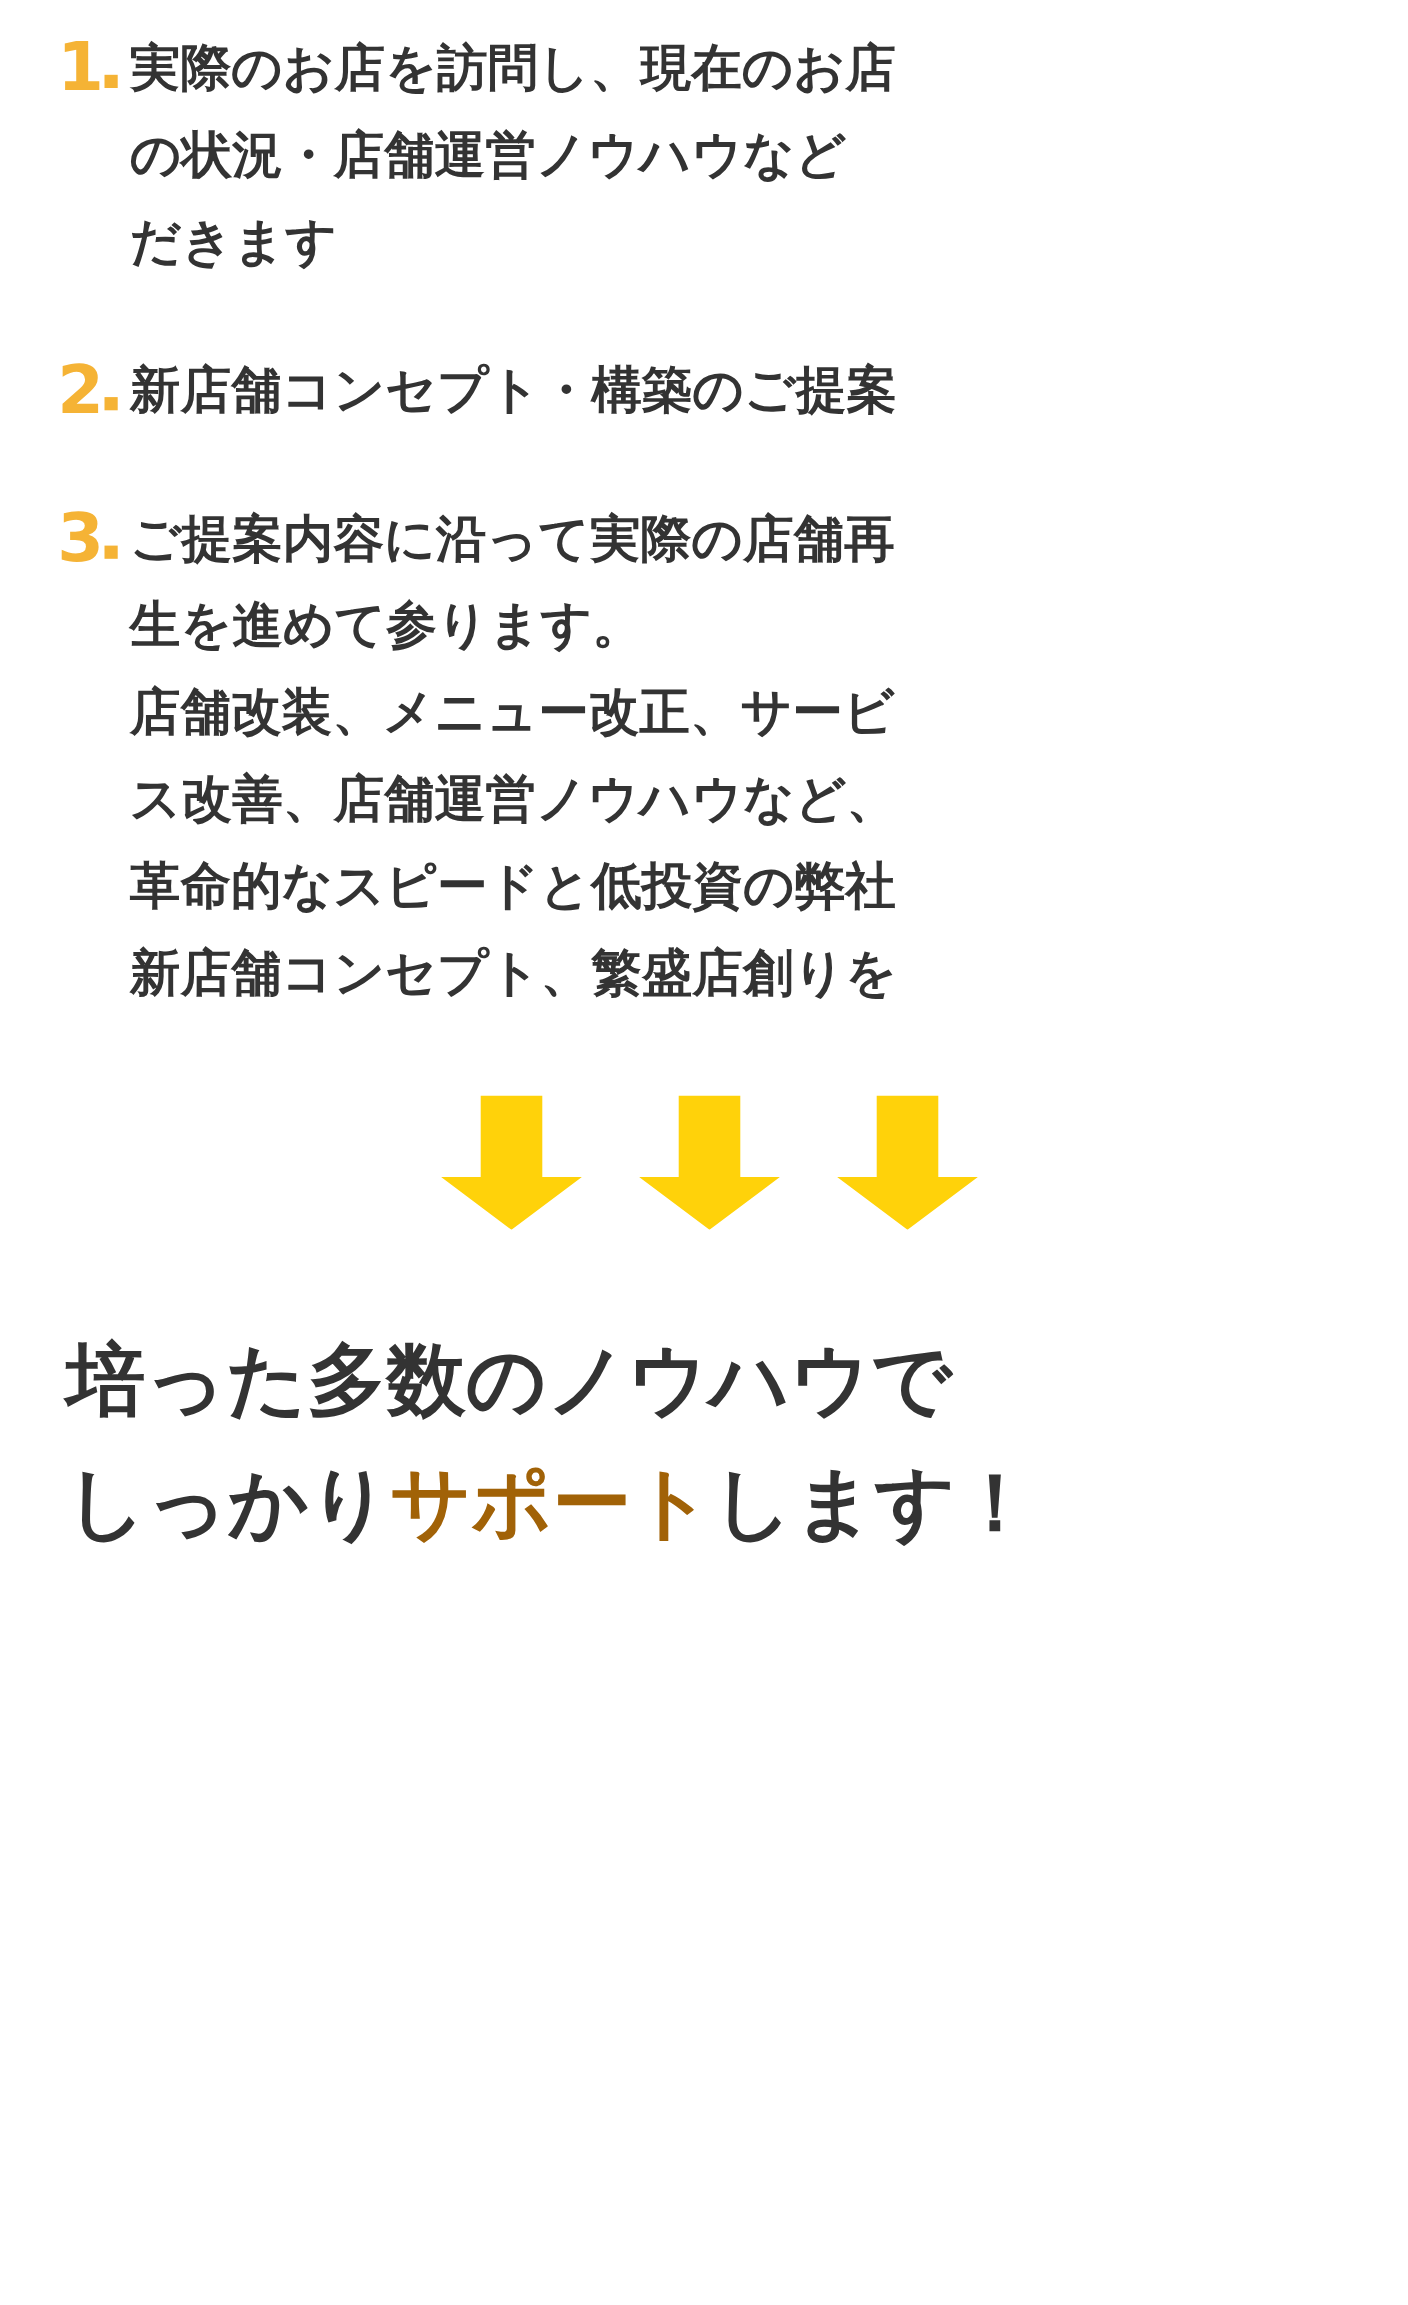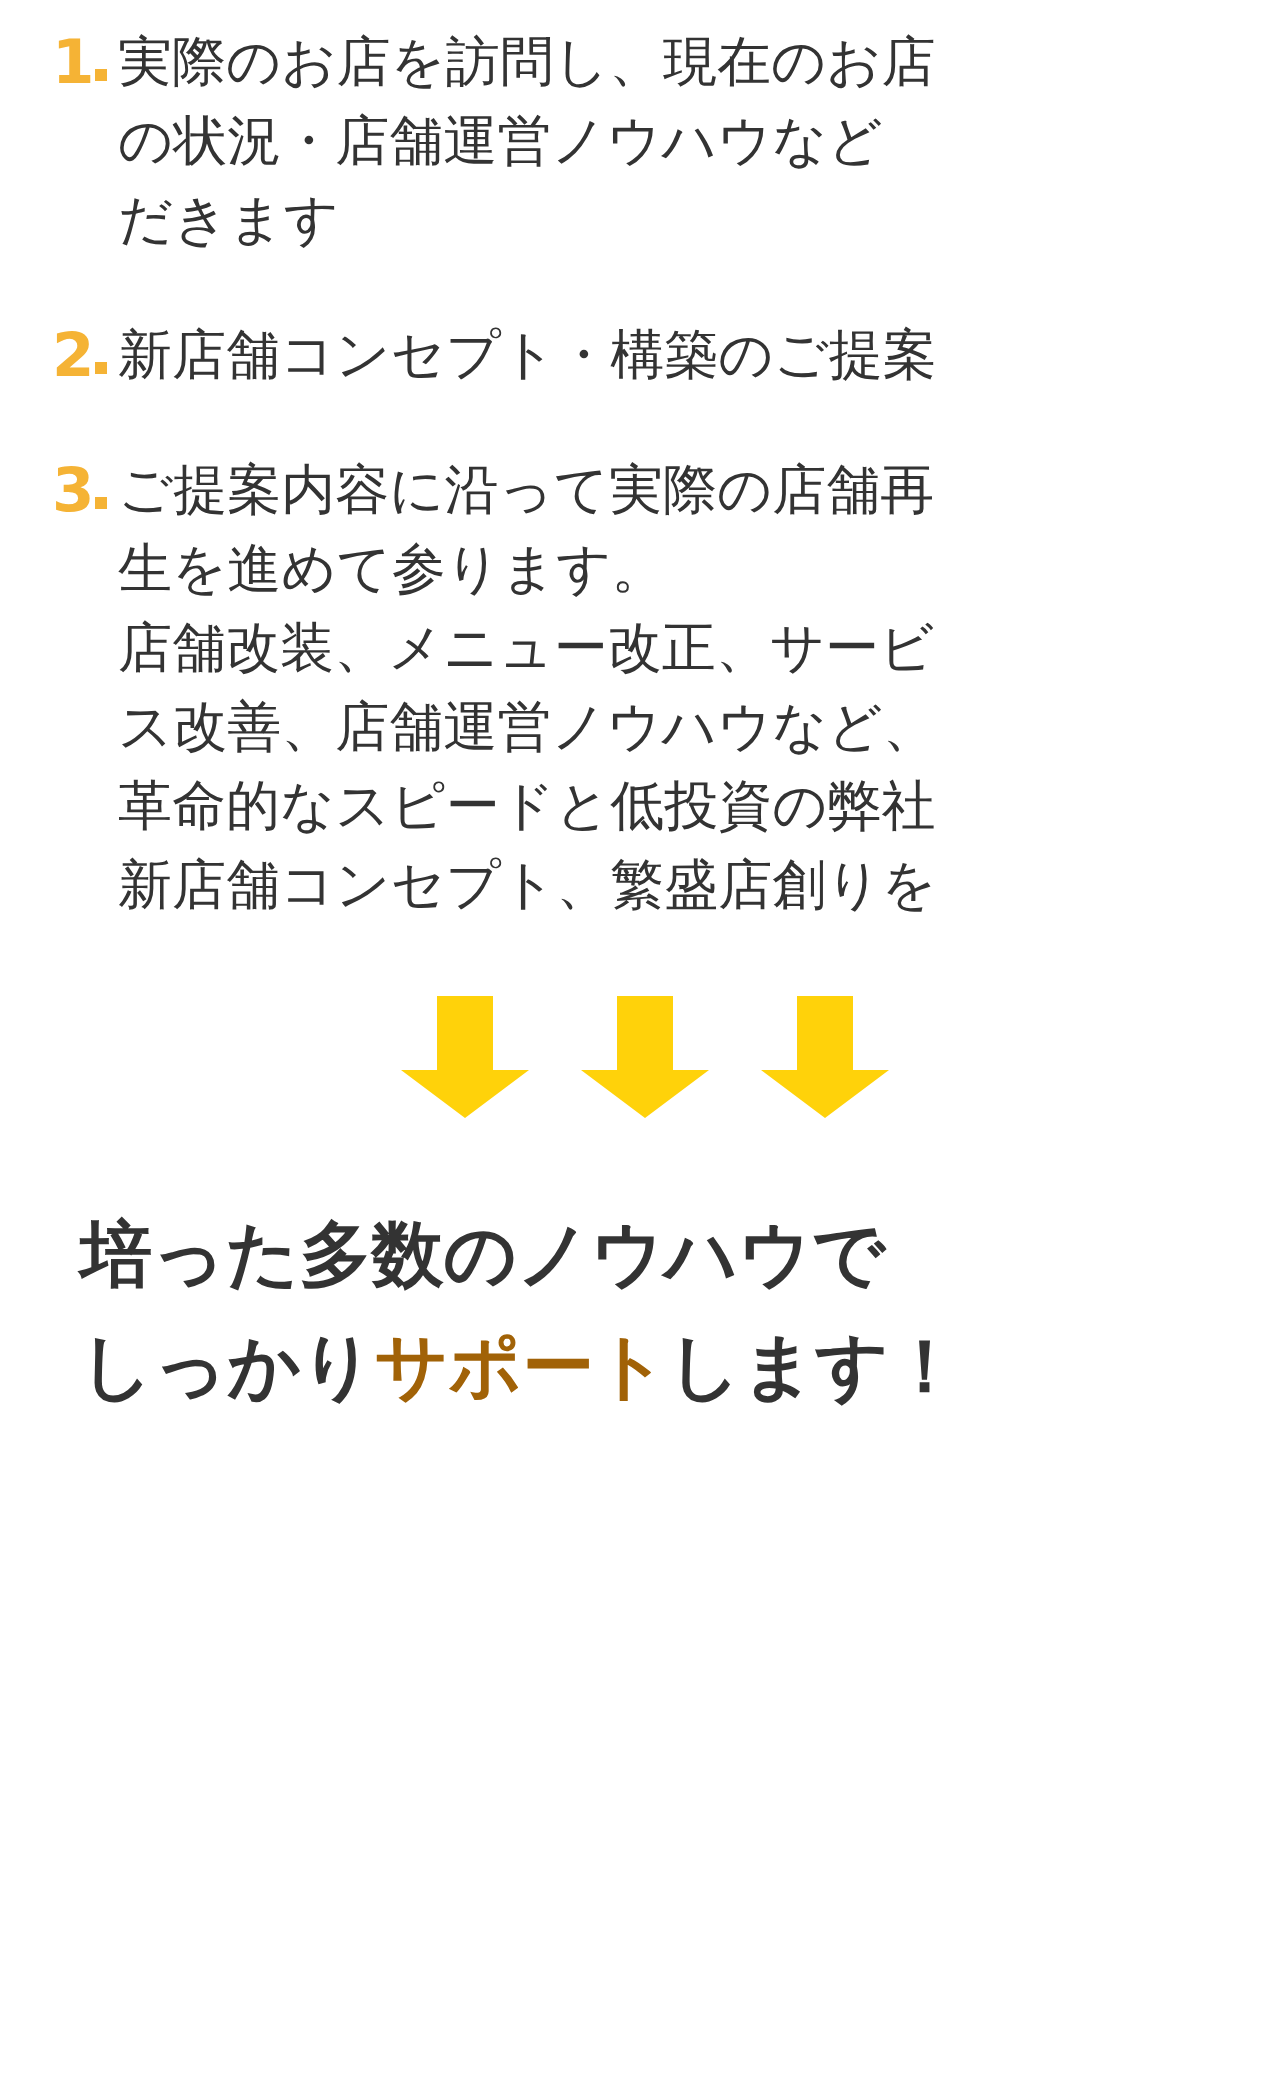--- a/index.html
+++ b/index.html
@@ -56,23 +56,23 @@
     background: #F5B335;
     vertical-align: baseline;
     margin-left: 2px;
     margin-bottom: 2px;
   }
   .step-body {
     flex: 1 1 auto;
     min-width: 0;
   }
   .step-text {
-    font-size: 54px;
+    font-size: 46px;
     line-height: 79px;
-    font-weight: 400;
+    font-weight: 700;
     color: #333333;
     letter-spacing: 0px;
     margin: 0;
     word-break: break-all;
   }
   .step-text + .step-text {
     margin-top: 0;
   }
 
   
@@ -93,21 +93,20 @@
   .arrow {
     width: 128px;
     height: 122px;
     display: block;
   }
 
   
   .closing {
     margin-top: 80px;
     padding: 0 48px 40px 60px;
-    margin-left: 20px;
   }
   .closing-line {
     font-size: 72px;
     line-height: 112px;
     font-weight: 700;
     color: #333333;
     margin: 0;
     letter-spacing: 0px;
     white-space: nowrap;
   }

